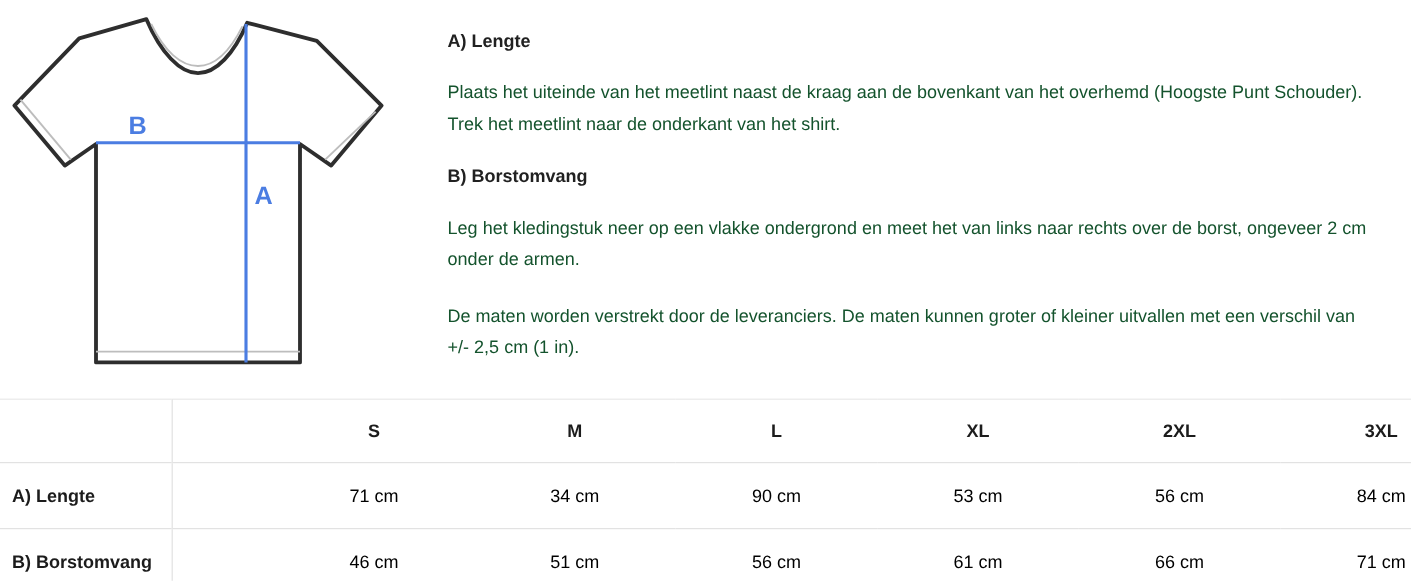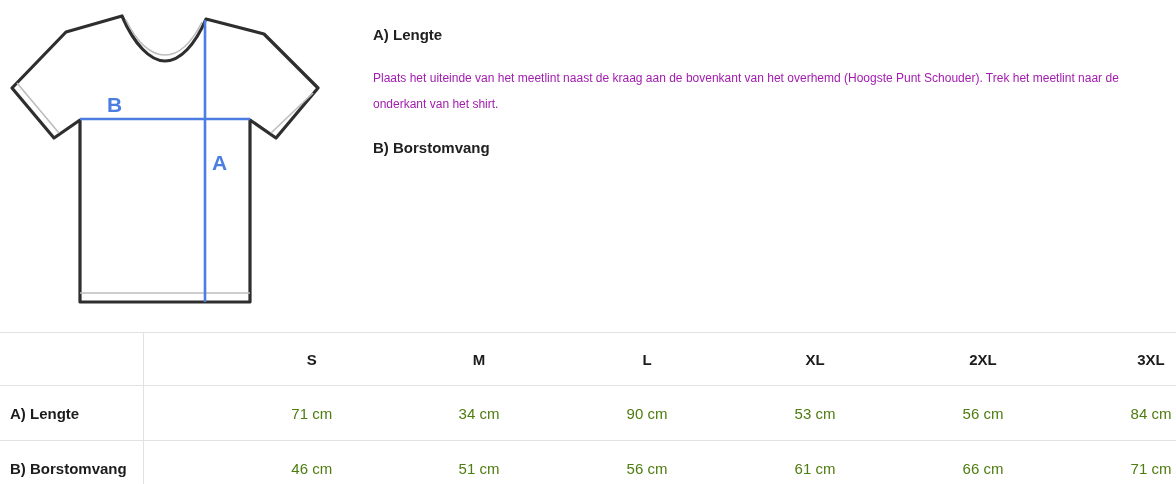--- a/index.html
+++ b/index.html
@@ -36,23 +36,23 @@
   }
   .text-col h3 {
     margin: 0 0 20px 0;
     font-size: 15px;
     line-height: 20px;
     font-weight: 700;
     color: #212121;
   }
   .text-col p {
     margin: 0 6px 21px 0;
-    font-size: 12px;
+    font-size: 15px;
     line-height: 26px;
-    color: #a21caf;
+    color: #14532d;
   }
   
   .table-wrap {
     position: relative;
     width: 1176px;
     overflow: hidden;
   }
   table.size-table {
     table-layout: fixed;
     width: 1225px;
@@ -63,21 +63,21 @@
     border-top: 1px solid #e2e2e2;
     border-bottom: 1px solid #e2e2e2;
   }
   table.size-table tbody tr:first-child {
     border-bottom: 1px solid #e2e2e2;
   }
   table.size-table tr > * {
     vertical-align: middle;
     text-align: center;
     font-weight: 400;
-    color: #4d7c0f;
+    color: #000000;
   }
   table.size-table thead th {
     height: 50px;
     font-weight: 700;
     color: #1c1c1c;
   }
   table.size-table tbody th,
   table.size-table tbody td {
     height: 52px;
   }
@@ -139,20 +139,22 @@
     <path class="measure-line" d="M80,119 L250,119"></path>
 
     <text class="measure-label" x="107" y="112">B</text>
     <text class="measure-label" x="212" y="170">A</text>
   </svg>
 
   <div class="text-col">
     <h3>A) Lengte</h3>
     <p>Plaats het uiteinde van het meetlint naast de kraag aan de bovenkant van het overhemd (Hoogste Punt Schouder). Trek het meetlint naar de onderkant van het shirt.</p>
     <h3>B) Borstomvang</h3>
+    <p>Leg het kledingstuk neer op een vlakke ondergrond en meet het van links naar rechts over de borst, ongeveer 2 cm onder de armen.</p>
+    <p>De maten worden verstrekt door de leveranciers. De maten kunnen groter of kleiner uitvallen met een verschil van +/- 2,5 cm (1 in).</p>
   </div>
 </div>
 
 <div class="table-wrap">
   <table class="size-table">
     <thead>
       <tr>
         <th></th>
       <th>S</th>
           <th>M</th>

